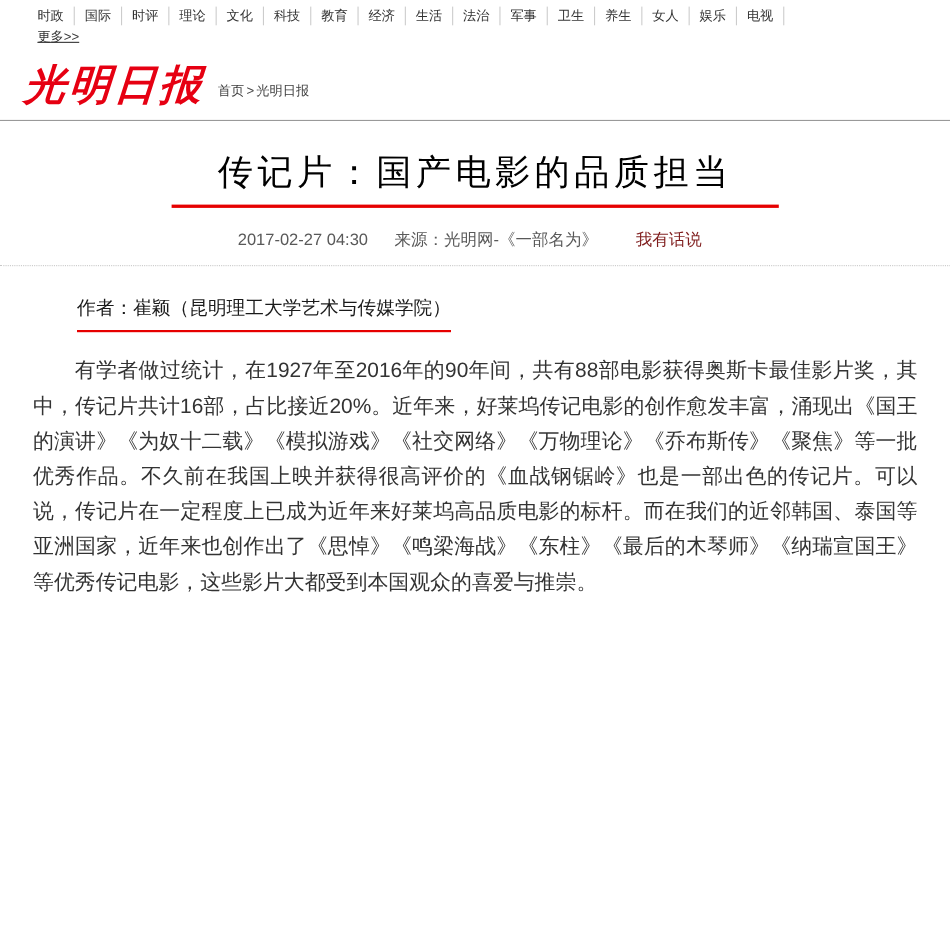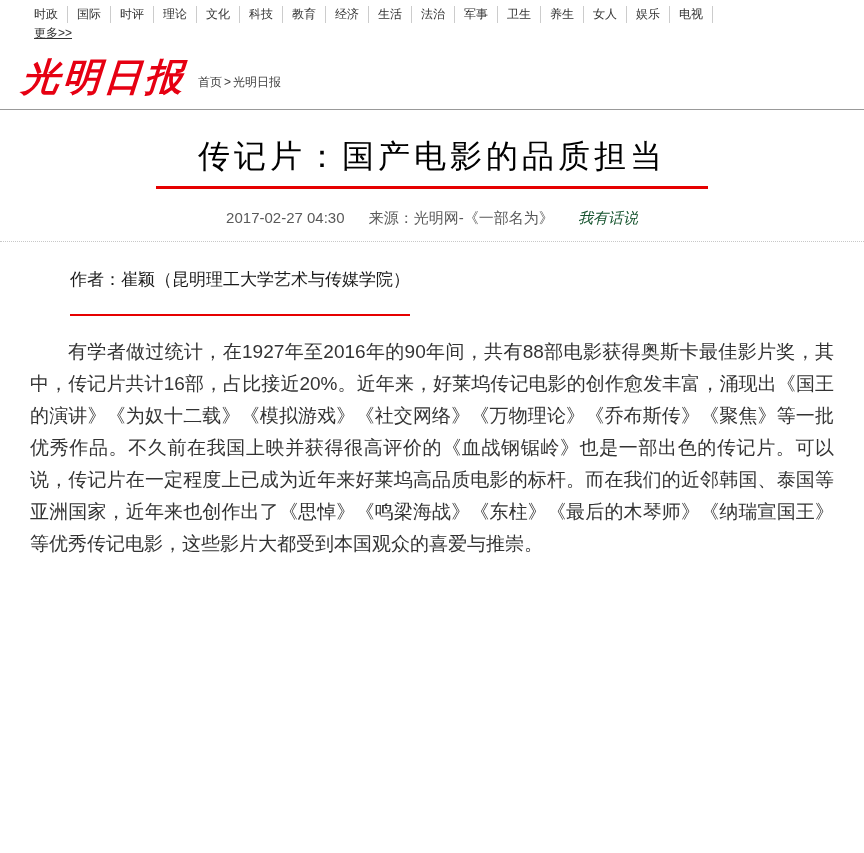--- a/index.html
+++ b/index.html
@@ -82,40 +82,39 @@
 
   
   .meta {
     text-align: center;
     margin-top: 20px;
     font-size: 15px;
     color: #595959;
   }
   .meta span { margin: 0 10px; text-align: right; }
   .meta a.comment {
-    color: #14532d;
+    color: #7f1d1d;
     text-decoration: none;
-    margin: 0 10px;
+    margin: 0 20px;
     cursor: pointer;
-    font-style: italic;
   }
   .dotted-divider {
     border-bottom: 1px dotted #c8c8c8;
     margin-top: 13px;
   }
 
   
   .author-wrap {
     margin: 26px 0 0 70px;
   }
   .author {
     display: inline-block;
     font-size: 17px;
     color: #1a1a1a;
-    padding-bottom: 23px;
+    padding-bottom: 9px;
     border-bottom: 2px solid #e60000;
   }
 
   
   .content {
     margin: 20px 30px 0 30px;
     font-size: 19px;
     line-height: 32px;
     color: #333333;
     text-align: justify;

